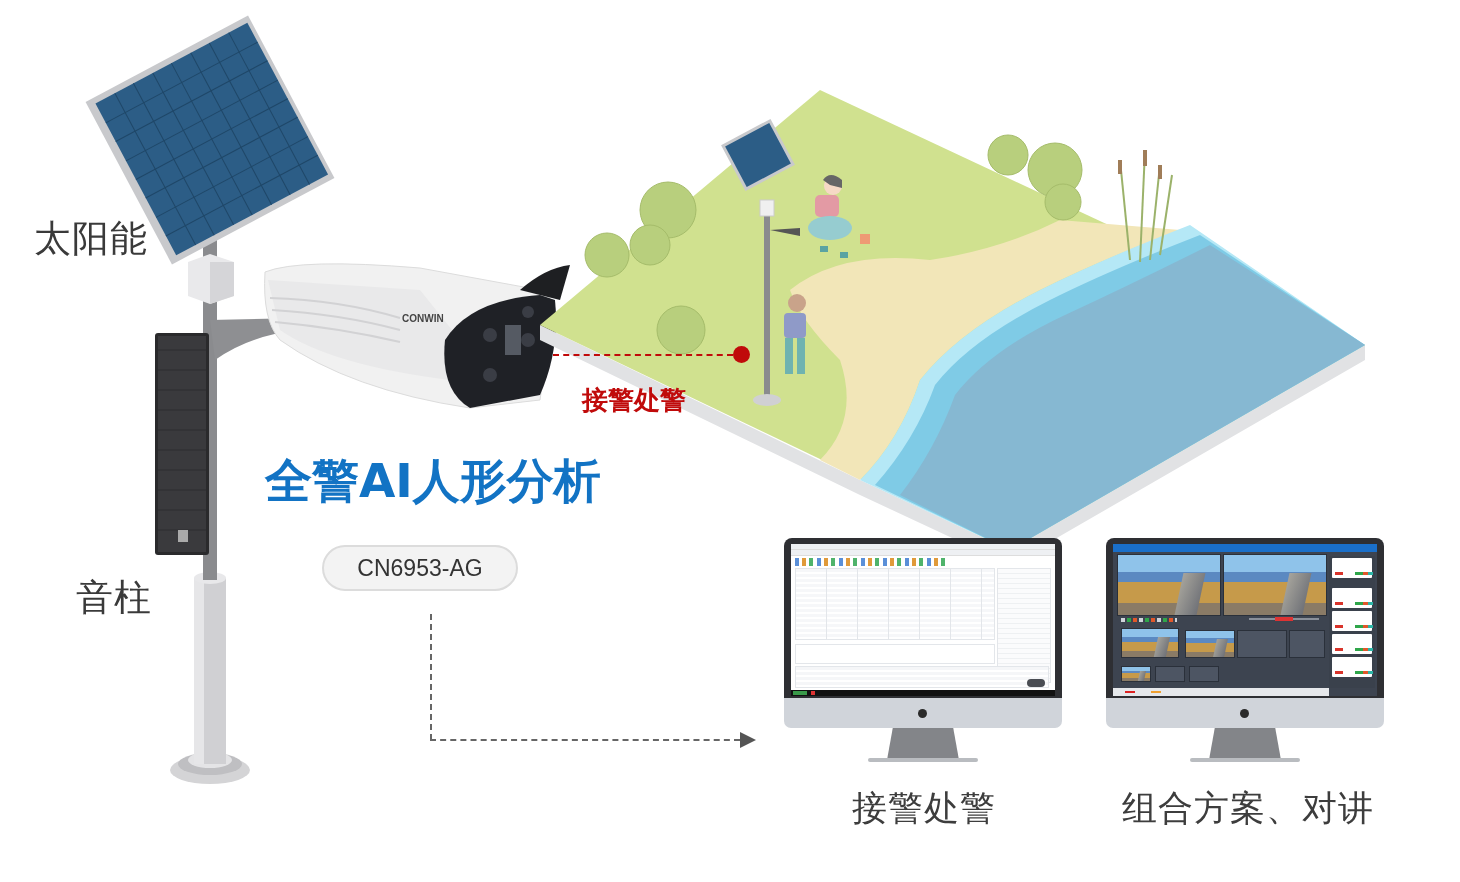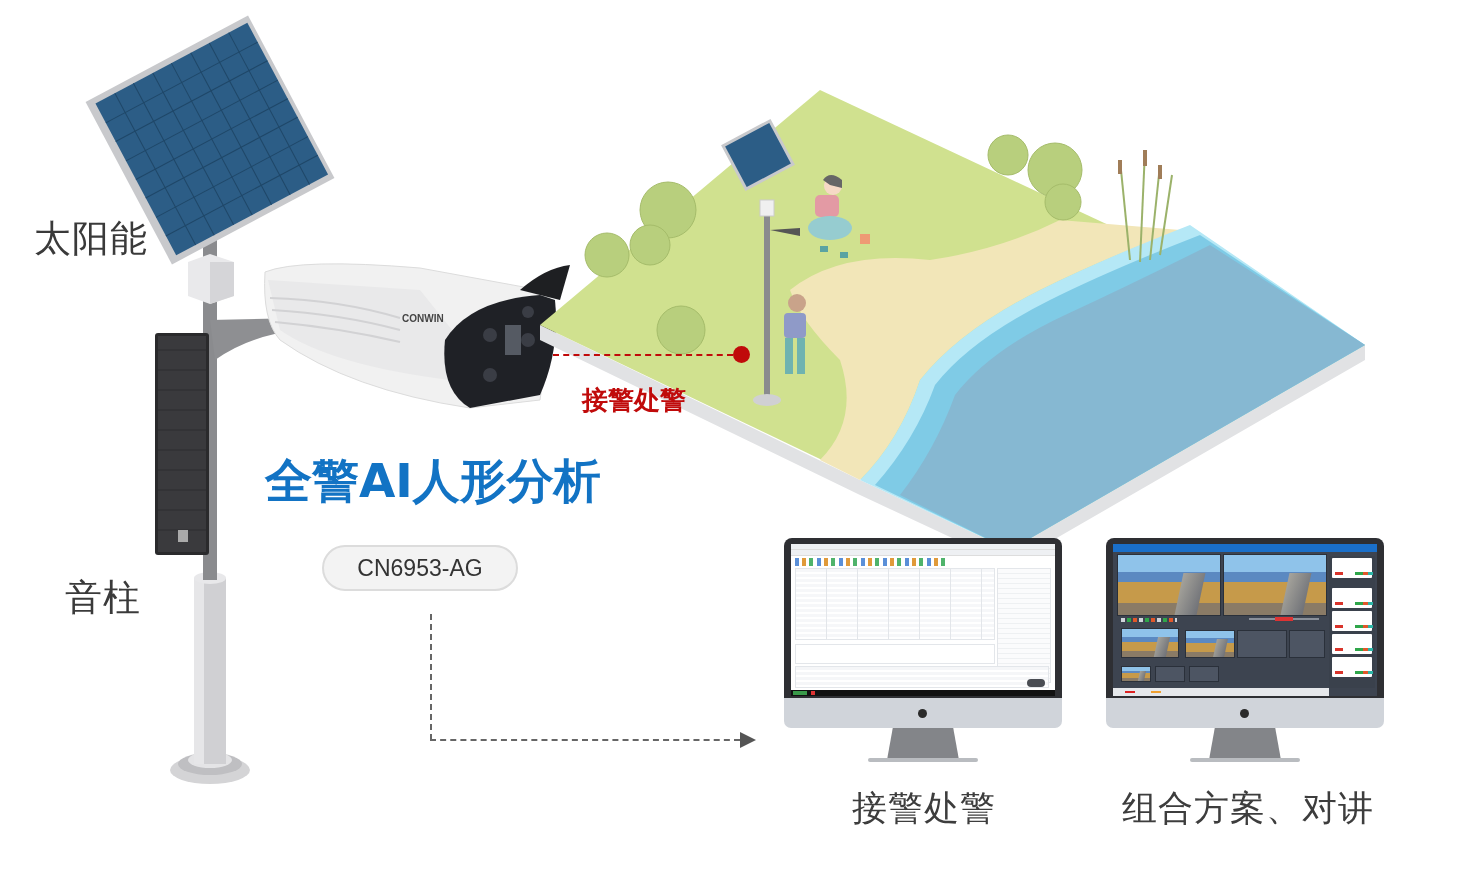--- a/index.html
+++ b/index.html
@@ -4,21 +4,21 @@
 <style>
   * { box-sizing: border-box; margin: 0; padding: 0; }
   html, body { width: 1460px; height: 882px; background: #ffffff; overflow: hidden; }
   body { position: relative; font-family: "DejaVu Sans", "Liberation Sans", sans-serif; }
 
   .abs { position: absolute; }
 
   
   .label-gray { color: #3a3a3a; font-size: 37px; font-weight: 300; letter-spacing: 1px; }
   .label-solar { left: 34px; top: 214px; }
-  .label-speaker { left: 65px; top: 573px; }
+  .label-speaker { left: 76px; top: 573px; }
   .title-main { left: 265px; top: 450px; color: #1273c4; font-size: 47px; font-weight: bold; letter-spacing: 0px; }
   .label-combo { left: 582px; top: 383px; color: #c00a0a; font-size: 26px; font-weight: bold; }
   .model-pill {
     left: 322px; top: 545px; width: 196px; height: 46px; border-radius: 23px;
     background: #f3f3f3; border: 2px solid #dcdcdc;
     display: flex; align-items: center; justify-content: center;
     font-family: "Liberation Sans", sans-serif; font-size: 23px; color: #333;
   }
   .caption { top: 785px; color: #3d3d3d; font-size: 35px; font-weight: 300; letter-spacing: 1px; }
   .caption-1 { left: 852px; text-align: center; }

